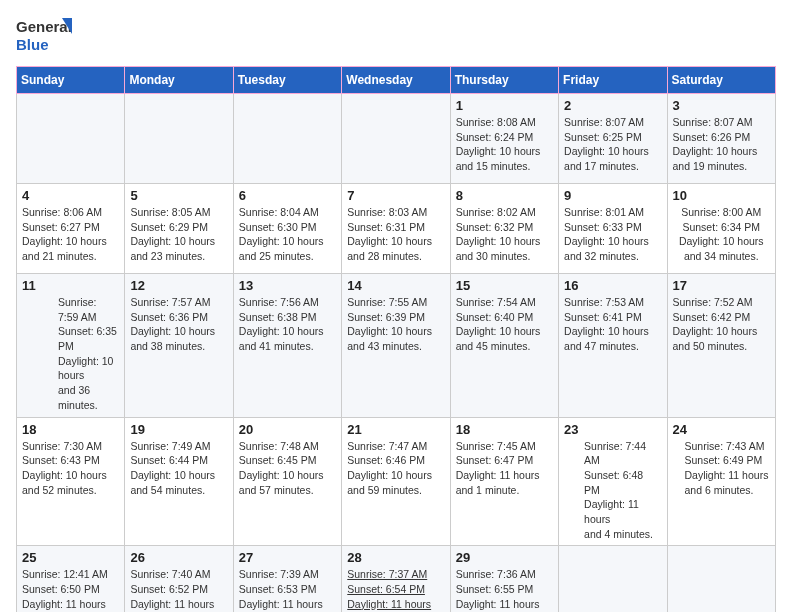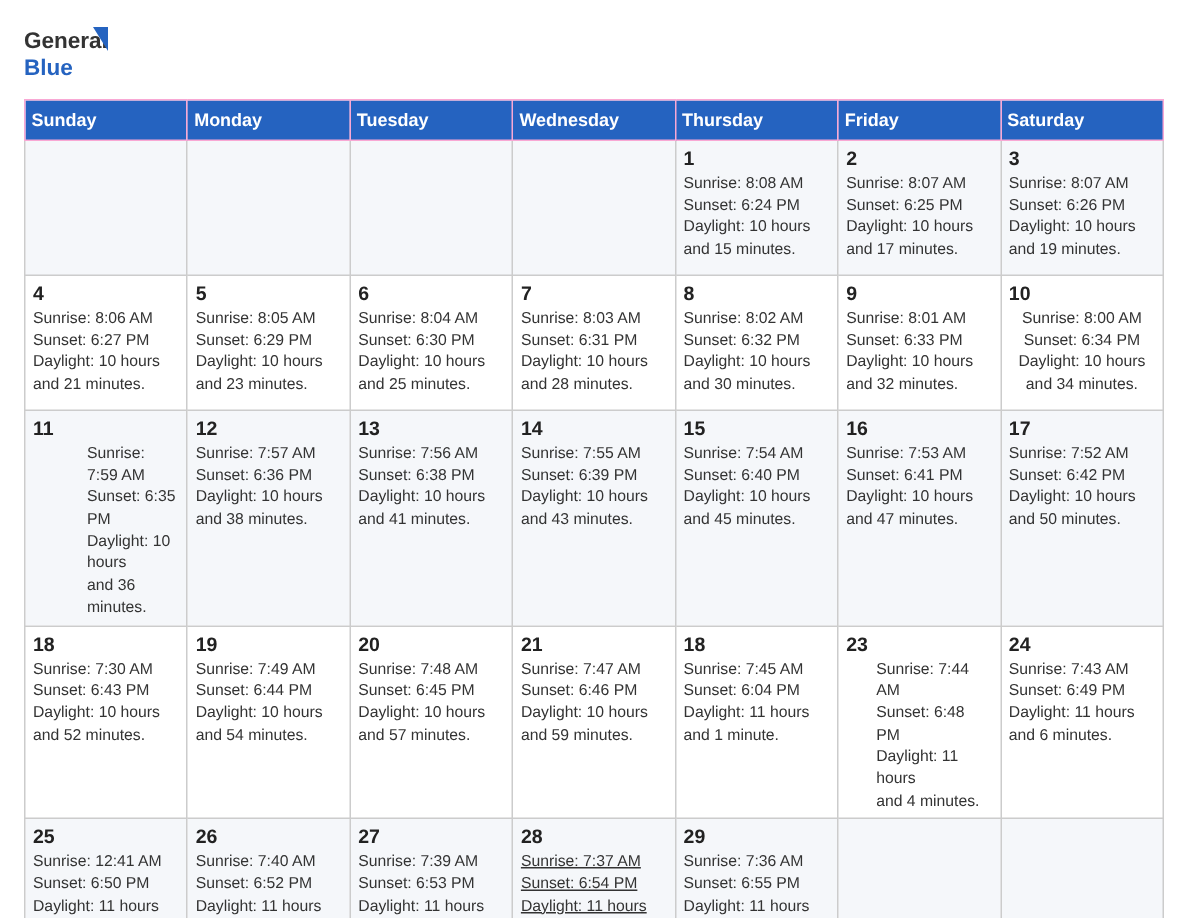--- a/index.html
+++ b/index.html
@@ -257,34 +257,34 @@
         <td>
           <span class="day-num">21</span>
           <div class="cell-content" style="white-space: pre-line;">Sunrise: 7:47 AM
 Sunset: 6:46 PM
 Daylight: 10 hours
 and 59 minutes.</div>
         </td>
         <td>
           <span class="day-num">18</span>
           <div class="cell-content" style="white-space: pre-line;">Sunrise: 7:45 AM
-Sunset: 6:04 PM
+Sunset: 6:47 PM
 Daylight: 11 hours
 and 1 minute.</div>
         </td>
         <td>
           <span class="day-num">23</span>
           <div class="cell-content" style="white-space: pre-line; margin-left: 20px;">Sunrise: 7:44 AM
 Sunset: 6:48 PM
 Daylight: 11 hours
 and 4 minutes.</div>
         </td>
         <td>
           <span class="day-num">24</span>
-          <div class="cell-content" style="white-space: pre-line;">Sunrise: 7:43 AM
+          <div class="cell-content" style="white-space: pre-line; margin-left: 12px;">Sunrise: 7:43 AM
 Sunset: 6:49 PM
 Daylight: 11 hours
 and 6 minutes.</div>
         </td>
       </tr>
       <tr>
         <td>
           <span class="day-num">25</span>
           <div class="cell-content" style="white-space: pre-line;">Sunrise: 12:41 AM
 Sunset: 6:50 PM

